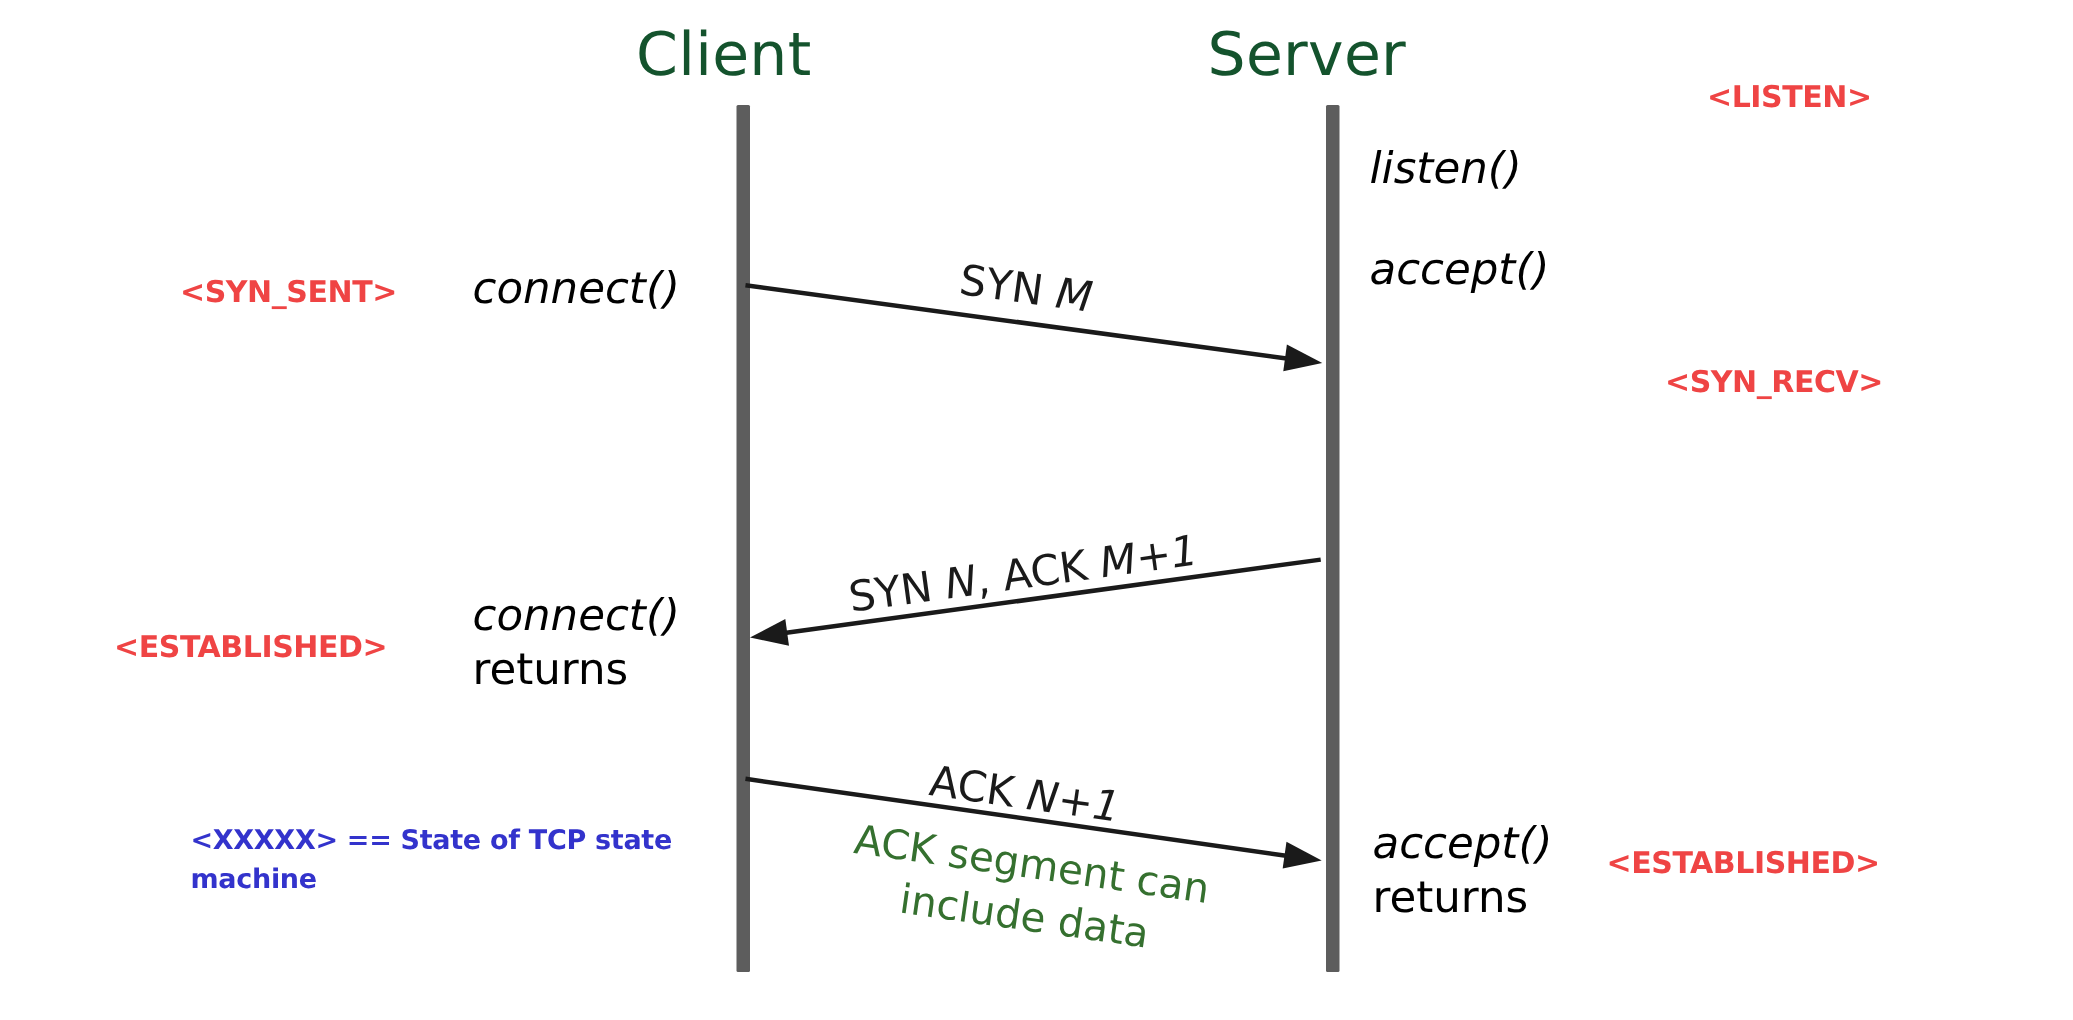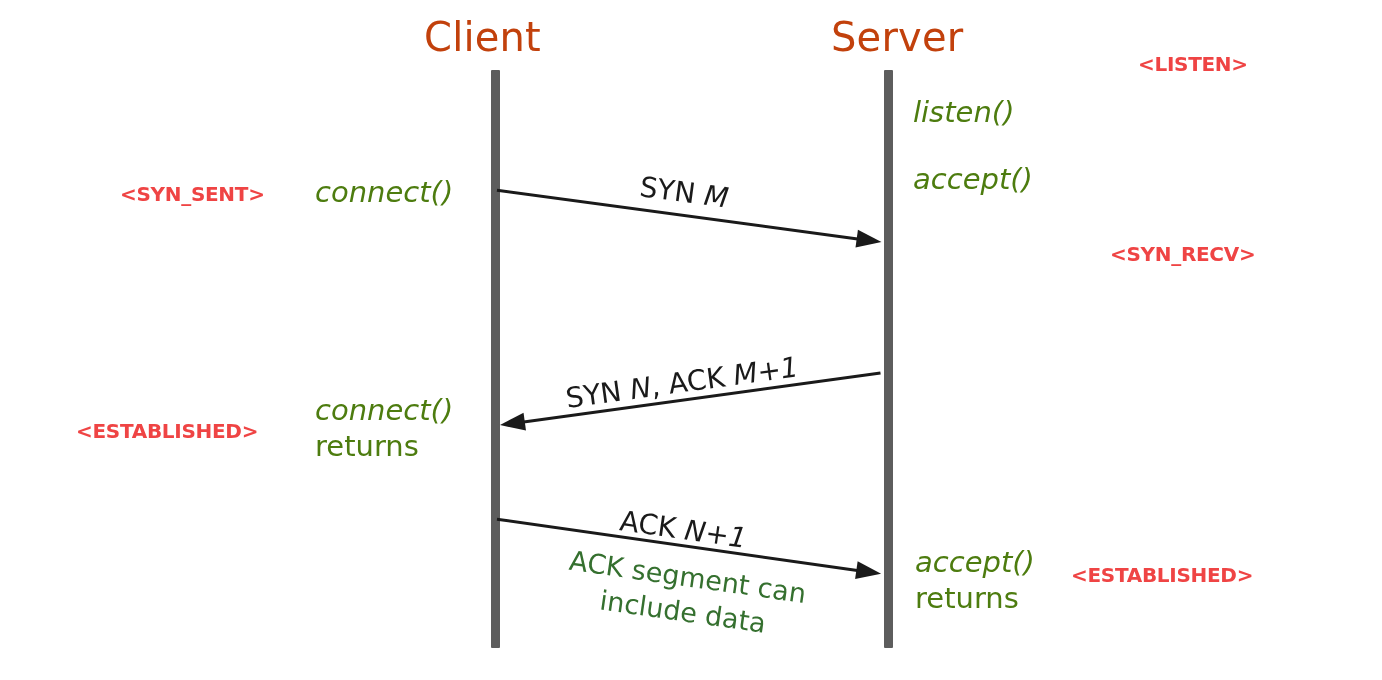--- a/index.html
+++ b/index.html
@@ -25,28 +25,28 @@
     background: #5d5d5d;
     border-radius: 1px;
   }
   #client-lifeline { left: 491px; top: 70px; height: 578px; }
   #server-lifeline { left: 884px; top: 70px; height: 578px; }
 
   
   .actor-title {
     position: absolute;
     font-size: 40px;
-    color: #c2410c;
+    color: #14532d;
     font-weight: 400;
     letter-spacing: .2px;
     white-space: nowrap;
     font-family: "DejaVu Sans", sans-serif;
   }
   #client-title { left: 424px; top: 14px; }
-  #server-title { left: 831px; top: 14px; }
+  #server-title { left: 805px; top: 14px; }
 
   
   .state-label {
     position: absolute;
     color: #ef4444;
     font-size: 20px;
     font-weight: 600;
     white-space: nowrap;
     font-family: "DejaVu Sans", sans-serif;
     letter-spacing: -0.3px;
@@ -67,21 +67,21 @@
     font-weight: 600;
     line-height: 26px;
     width: 330px;
     font-family: "DejaVu Sans", sans-serif;
     letter-spacing: -0.2px;
   }
 
   
   .api-call {
     position: absolute;
-    color: #4d7c0f;
+    color: #000000;
     font-size: 29px;
     white-space: nowrap;
     font-family: "DejaVu Sans", sans-serif;
     line-height: 36px;
   }
   .api-call .fn { font-style: italic; display: block; }
   .api-call .rv { font-style: normal; display: block; }
 
   #api-listen   { left: 913px; top: 94px; }
   #api-accept   { left: 913px; top: 161px; }
@@ -172,20 +172,24 @@
 
   <div class="lifeline" id="client-lifeline"></div>
   <div class="lifeline" id="server-lifeline"></div>
 
   <div class="state-label" id="state-listen">&lt;LISTEN&gt;</div>
   <div class="state-label" id="state-syn-sent">&lt;SYN_SENT&gt;</div>
   <div class="state-label" id="state-syn-recv">&lt;SYN_RECV&gt;</div>
   <div class="state-label" id="state-established-client">&lt;ESTABLISHED&gt;</div>
   <div class="state-label" id="state-established-server">&lt;ESTABLISHED&gt;</div>
 
+  <div id="legend">
+    <span>&lt;XXXXX&gt; == State of</span>
+    <span>TCP state machine</span>
+  </div>
 
   <div class="api-call" id="api-listen">
     <span class="fn">listen()</span>
   </div>
   <div class="api-call" id="api-accept">
     <span class="fn">accept()</span>
   </div>
   <div class="api-call" id="api-connect">
     <span class="fn">connect()</span>
   </div>

